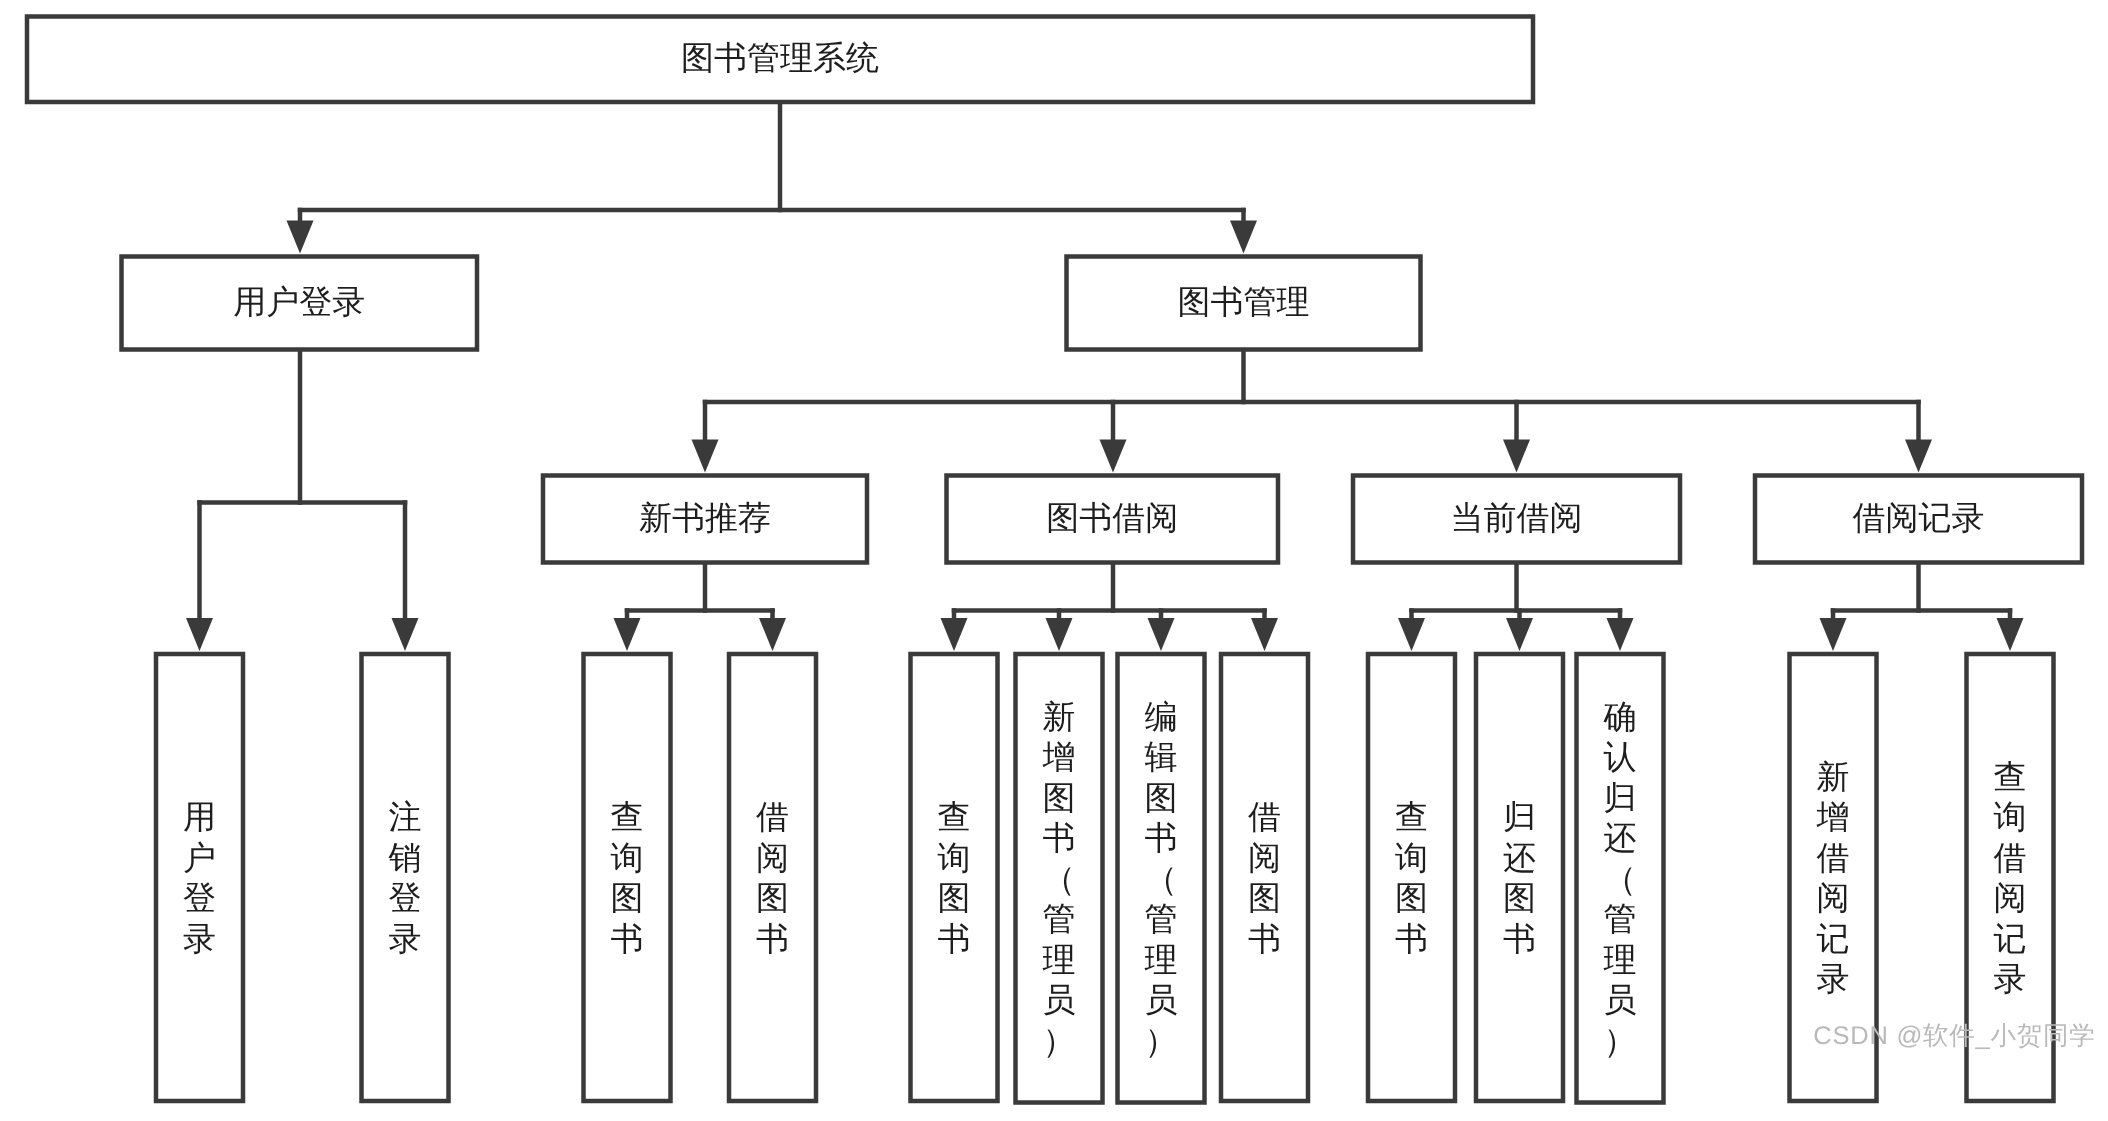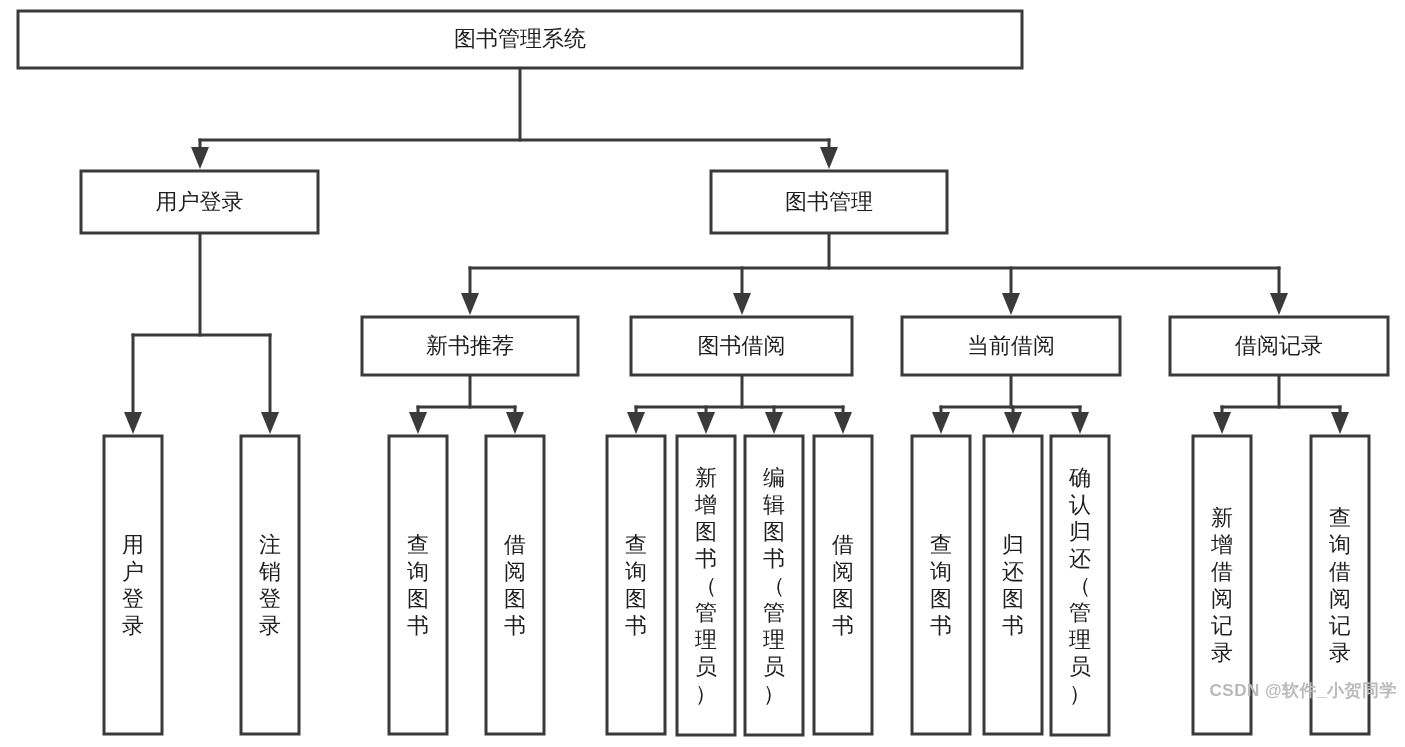--- a/index.html
+++ b/index.html
@@ -60,21 +60,20 @@
     position: absolute;
     right: 8px;
     bottom: 6px;
     font-family: "Liberation Sans", "DejaVu Sans", sans-serif;
     font-size: 17px;
     color: #b9b9b9;
     letter-spacing: 0.5px;
     white-space: nowrap;
     user-select: none;
     pointer-events: none;
-    font-weight: bold;
   }
 </style>
 </head>
 <body>
 
 <div id="diagram-root">
   <svg id="diagram-canvas" viewBox="0 0 1405 747">
     <g id="connector-layer">
         <g>
           <path class="connector" d="M 520 68 L 520 140"></path>

